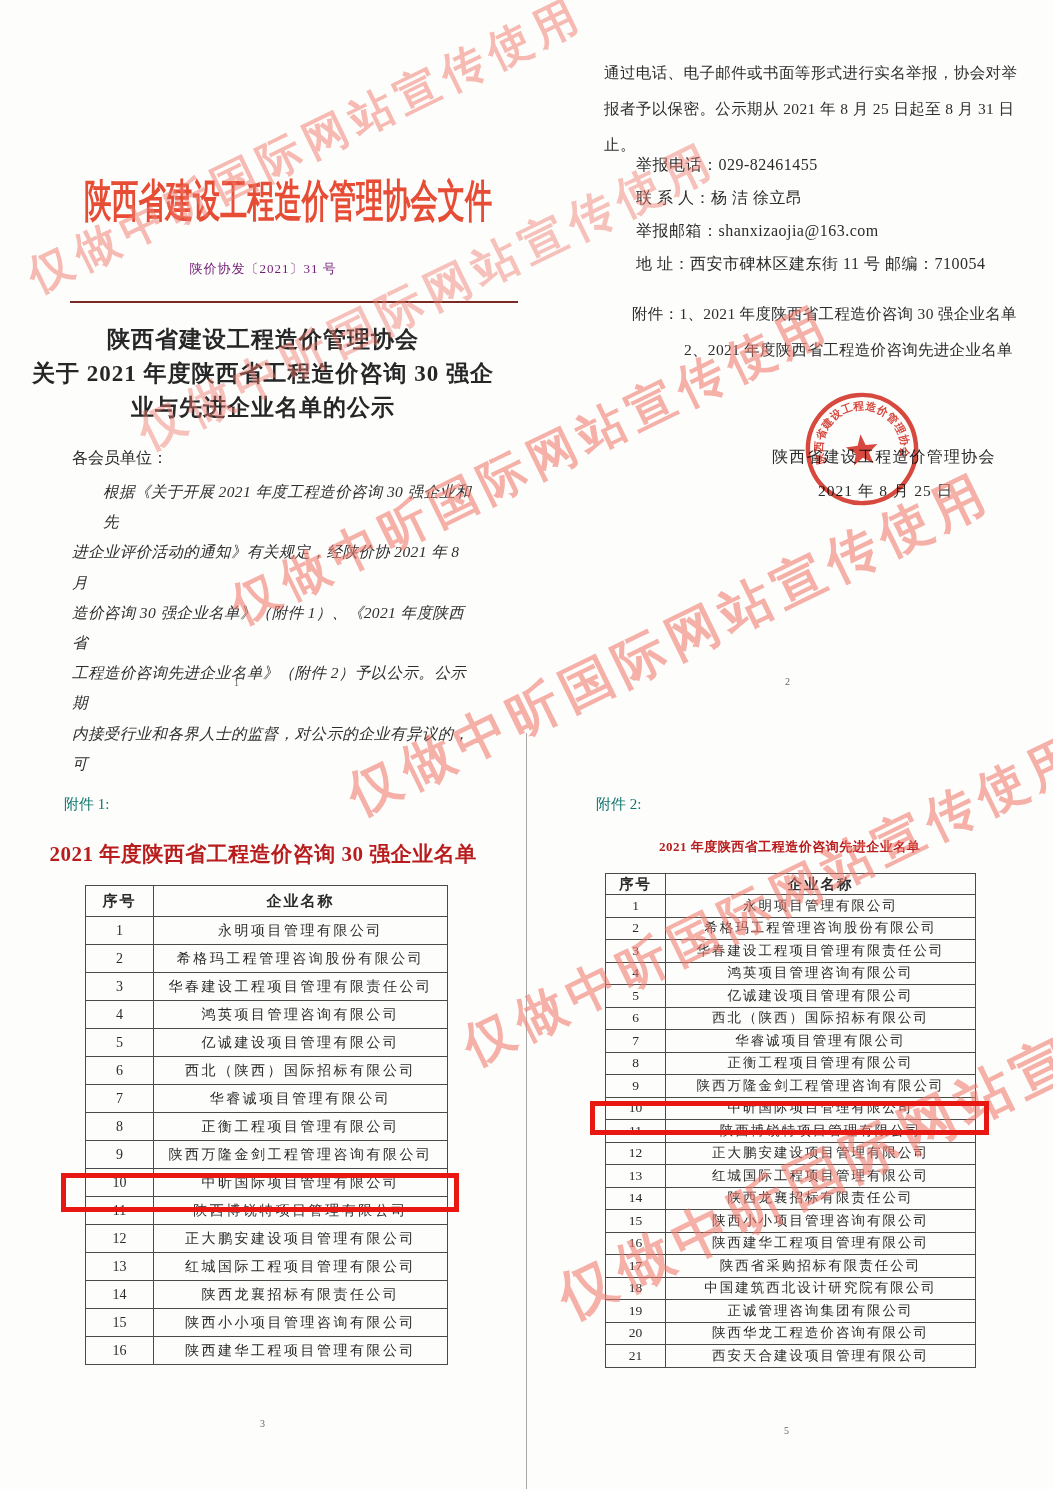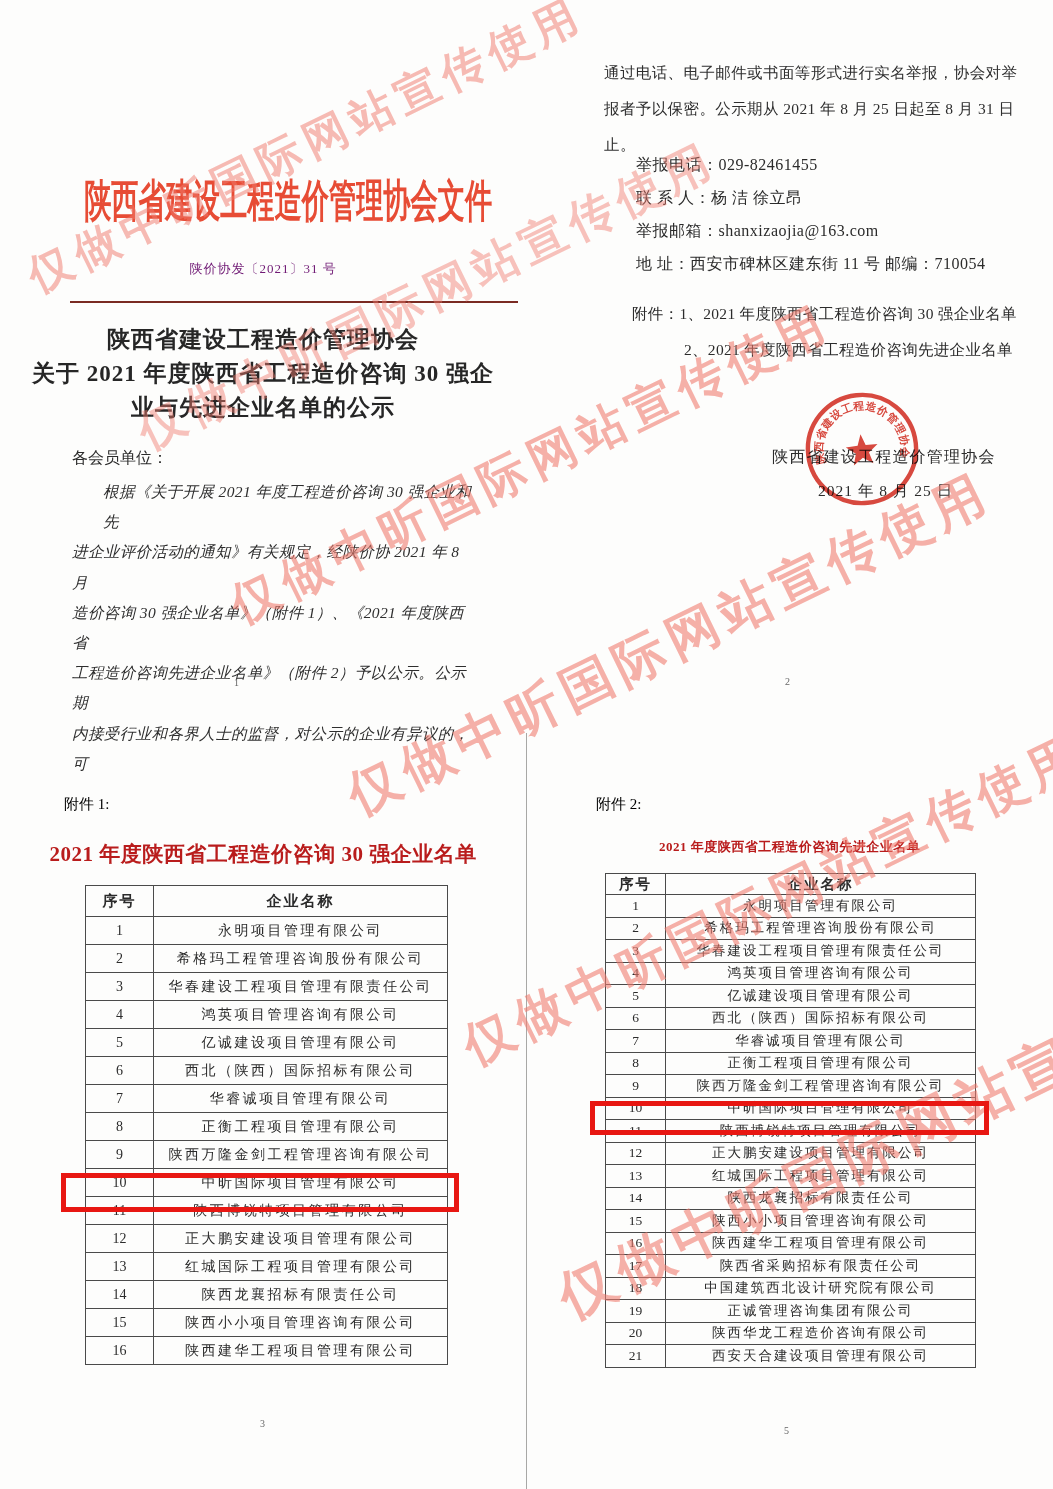--- a/index.html
+++ b/index.html
@@ -65,21 +65,21 @@
     line-height:33px;letter-spacing:.5px;}
   .attach{position:absolute;top:296px;left:106px;font-size:15.5px;
     line-height:36px;letter-spacing:.3px;}
   .attach .second{padding-left:52px;}
   .sig{position:absolute;top:447px;left:246px;font-size:16px;letter-spacing:1.2px;}
   .date2{position:absolute;top:481px;left:292px;font-size:15.5px;letter-spacing:1px;}
   .seal{position:absolute;left:277px;top:390px;width:118px;height:118px;
     transform:rotate(-6deg);mix-blend-mode:multiply;opacity:.92;z-index:4;}
 
   
-  .attach-label{position:absolute;font-size:15px;color:#000000;}
+  .attach-label{position:absolute;font-size:15px;color:#0f766e;}
   .al3{top:60px;left:64px;}
   .al4{top:60px;left:70px;}
   .tbl-title{position:absolute;left:0;width:100%;text-align:center;
     font-weight:700;color:#b91c1c;letter-spacing:.5px;}
   .tt3{top:105px;font-size:21px;}
   .tt4{top:103px;font-size:13px;}
   table.list{position:absolute;border-collapse:collapse;table-layout:fixed;z-index:1;}
   table.list th,table.list td{border:1px solid #4a4a4a;text-align:center;
     padding:0;font-weight:normal;overflow:hidden;white-space:nowrap;}
   table.list th{font-weight:600;}

